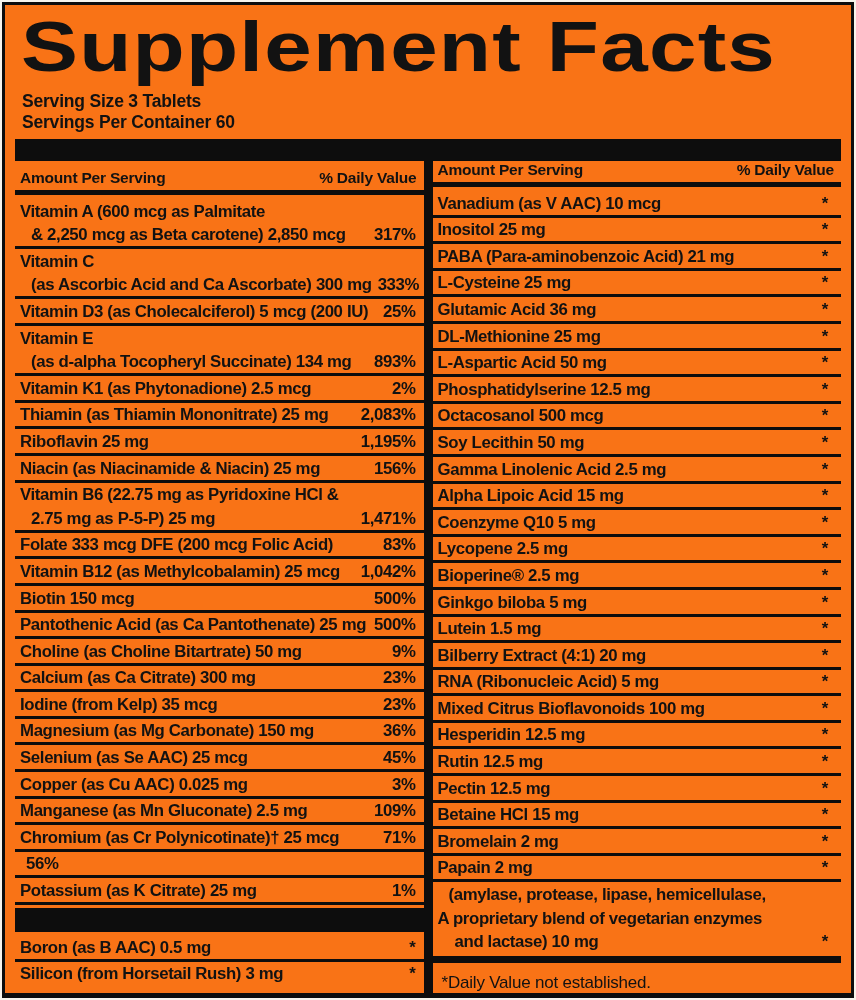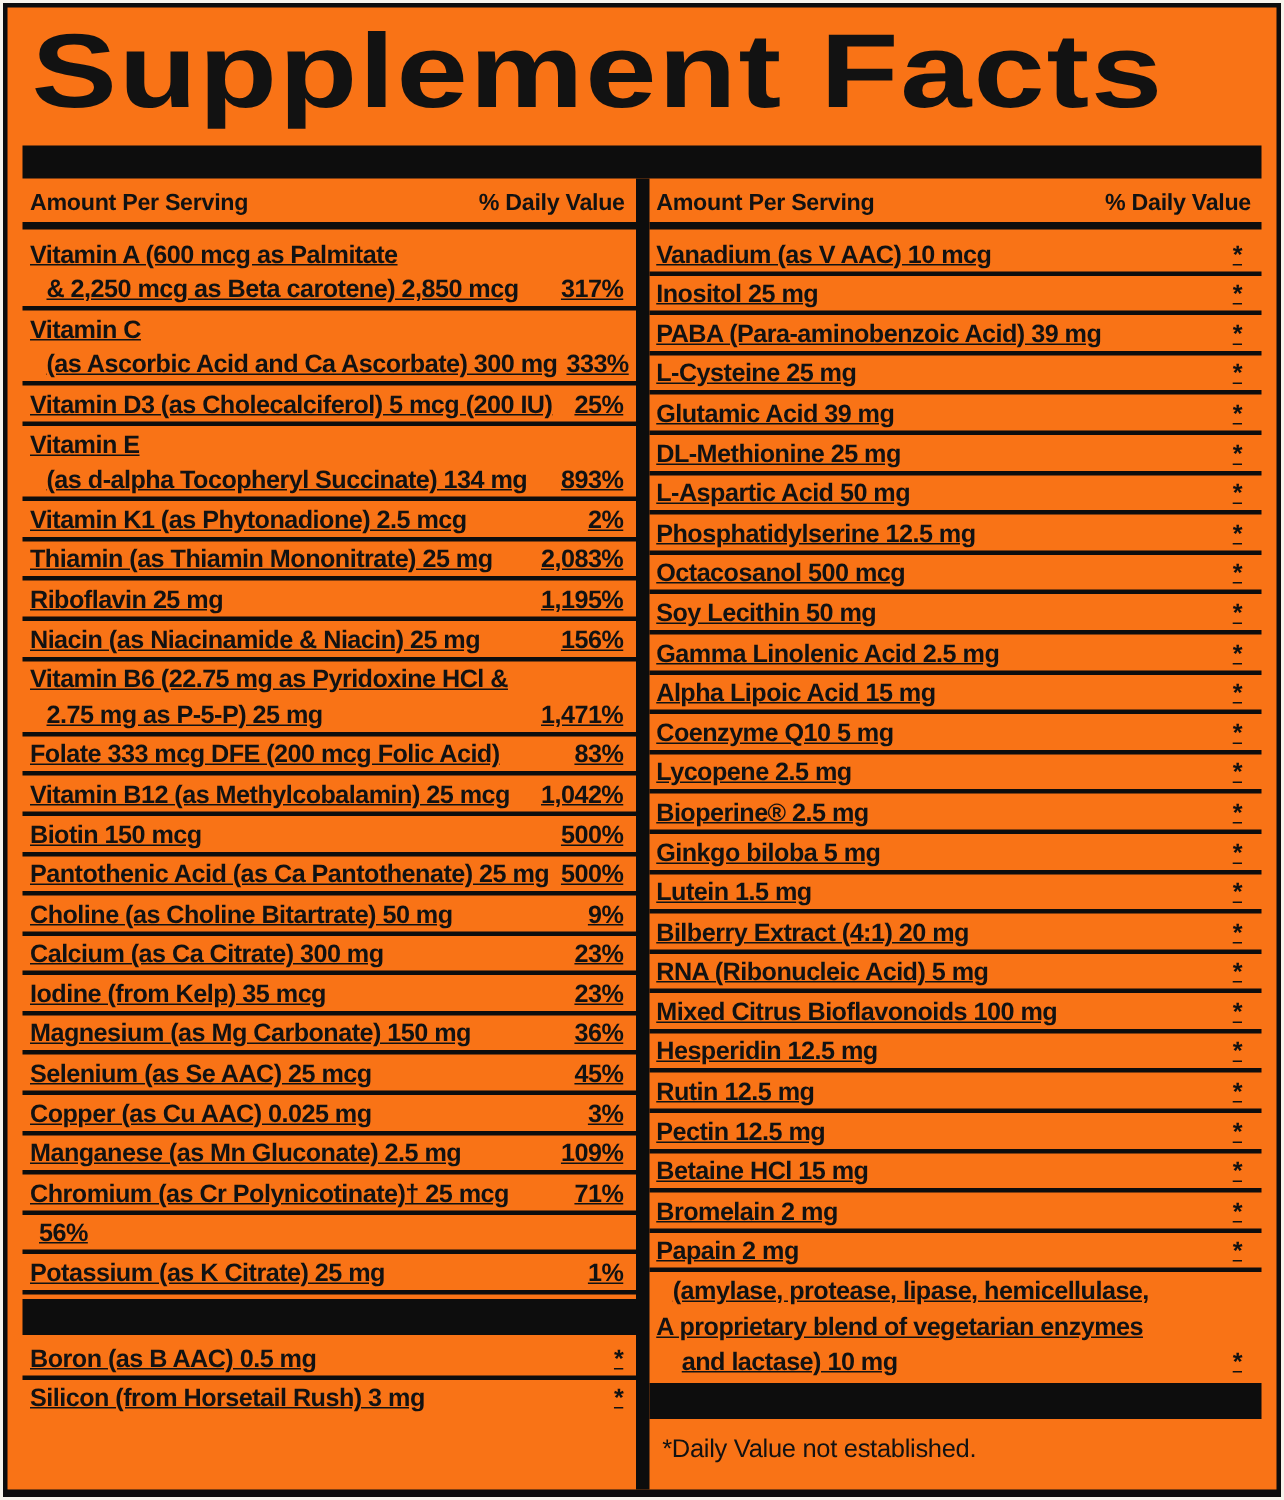--- a/index.html
+++ b/index.html
@@ -63,21 +63,21 @@
     align-items: flex-end;
     height: 26px;
     padding: 0 7px 3px 5px;
     border-bottom: 5px solid #0d0d0d;
     font-size: 15.5px;
     font-weight: bold;
     letter-spacing: -0.2px;
     white-space: nowrap;
   }
   .rows { margin-top: 4px; }
-  .row { border-bottom: 3px solid #0d0d0d; text-decoration: underline; }
+  .row { border-bottom: 3px solid #0d0d0d; }
   .row.nb { border-bottom: none; }
   .rline {
     height: 22.6px;
     display: flex;
     justify-content: space-between;
     align-items: flex-end;
     padding: 0 8px 1px 5px;
     font-size: 16.8px;
     font-weight: bold;
     letter-spacing: -0.35px;
@@ -98,20 +98,24 @@
     letter-spacing: -0.2px;
     padding: 7px 0 0 9px;
   }
 </style>
 </head>
 <body>
 
 <div class="label">
   <div class="title">Supplement Facts</div>
 
+  <div class="serving">
+    <div>Serving Size 3 Tablets</div>
+    <div>Servings Per Container 60</div>
+  </div>
 
   <div class="topbar"></div>
 
   <div class="cols">
     <div class="col col-left">
       <div class="col-head">
         <span>Amount Per Serving</span>
         <span>% Daily Value</span>
       </div>
       <div class="rows" id="left-rows">
@@ -297,33 +301,33 @@
             </div>
           </div>
           <div class="row">
             <div class="rline">
               <span class="nm">Inositol 25 mg</span>
               <span class="dv">*</span>
             </div>
           </div>
           <div class="row">
             <div class="rline">
-              <span class="nm">PABA (Para-aminobenzoic Acid) 39 mg</span>
+              <span class="nm">PABA (Para-aminobenzoic Acid) 21 mg</span>
               <span class="dv">*</span>
             </div>
           </div>
           <div class="row">
             <div class="rline">
               <span class="nm">L-Cysteine 25 mg</span>
               <span class="dv">*</span>
             </div>
           </div>
           <div class="row">
             <div class="rline">
-              <span class="nm">Glutamic Acid 39 mg</span>
+              <span class="nm">Glutamic Acid 36 mg</span>
               <span class="dv">*</span>
             </div>
           </div>
           <div class="row">
             <div class="rline">
               <span class="nm">DL-Methionine 25 mg</span>
               <span class="dv">*</span>
             </div>
           </div>
           <div class="row">

